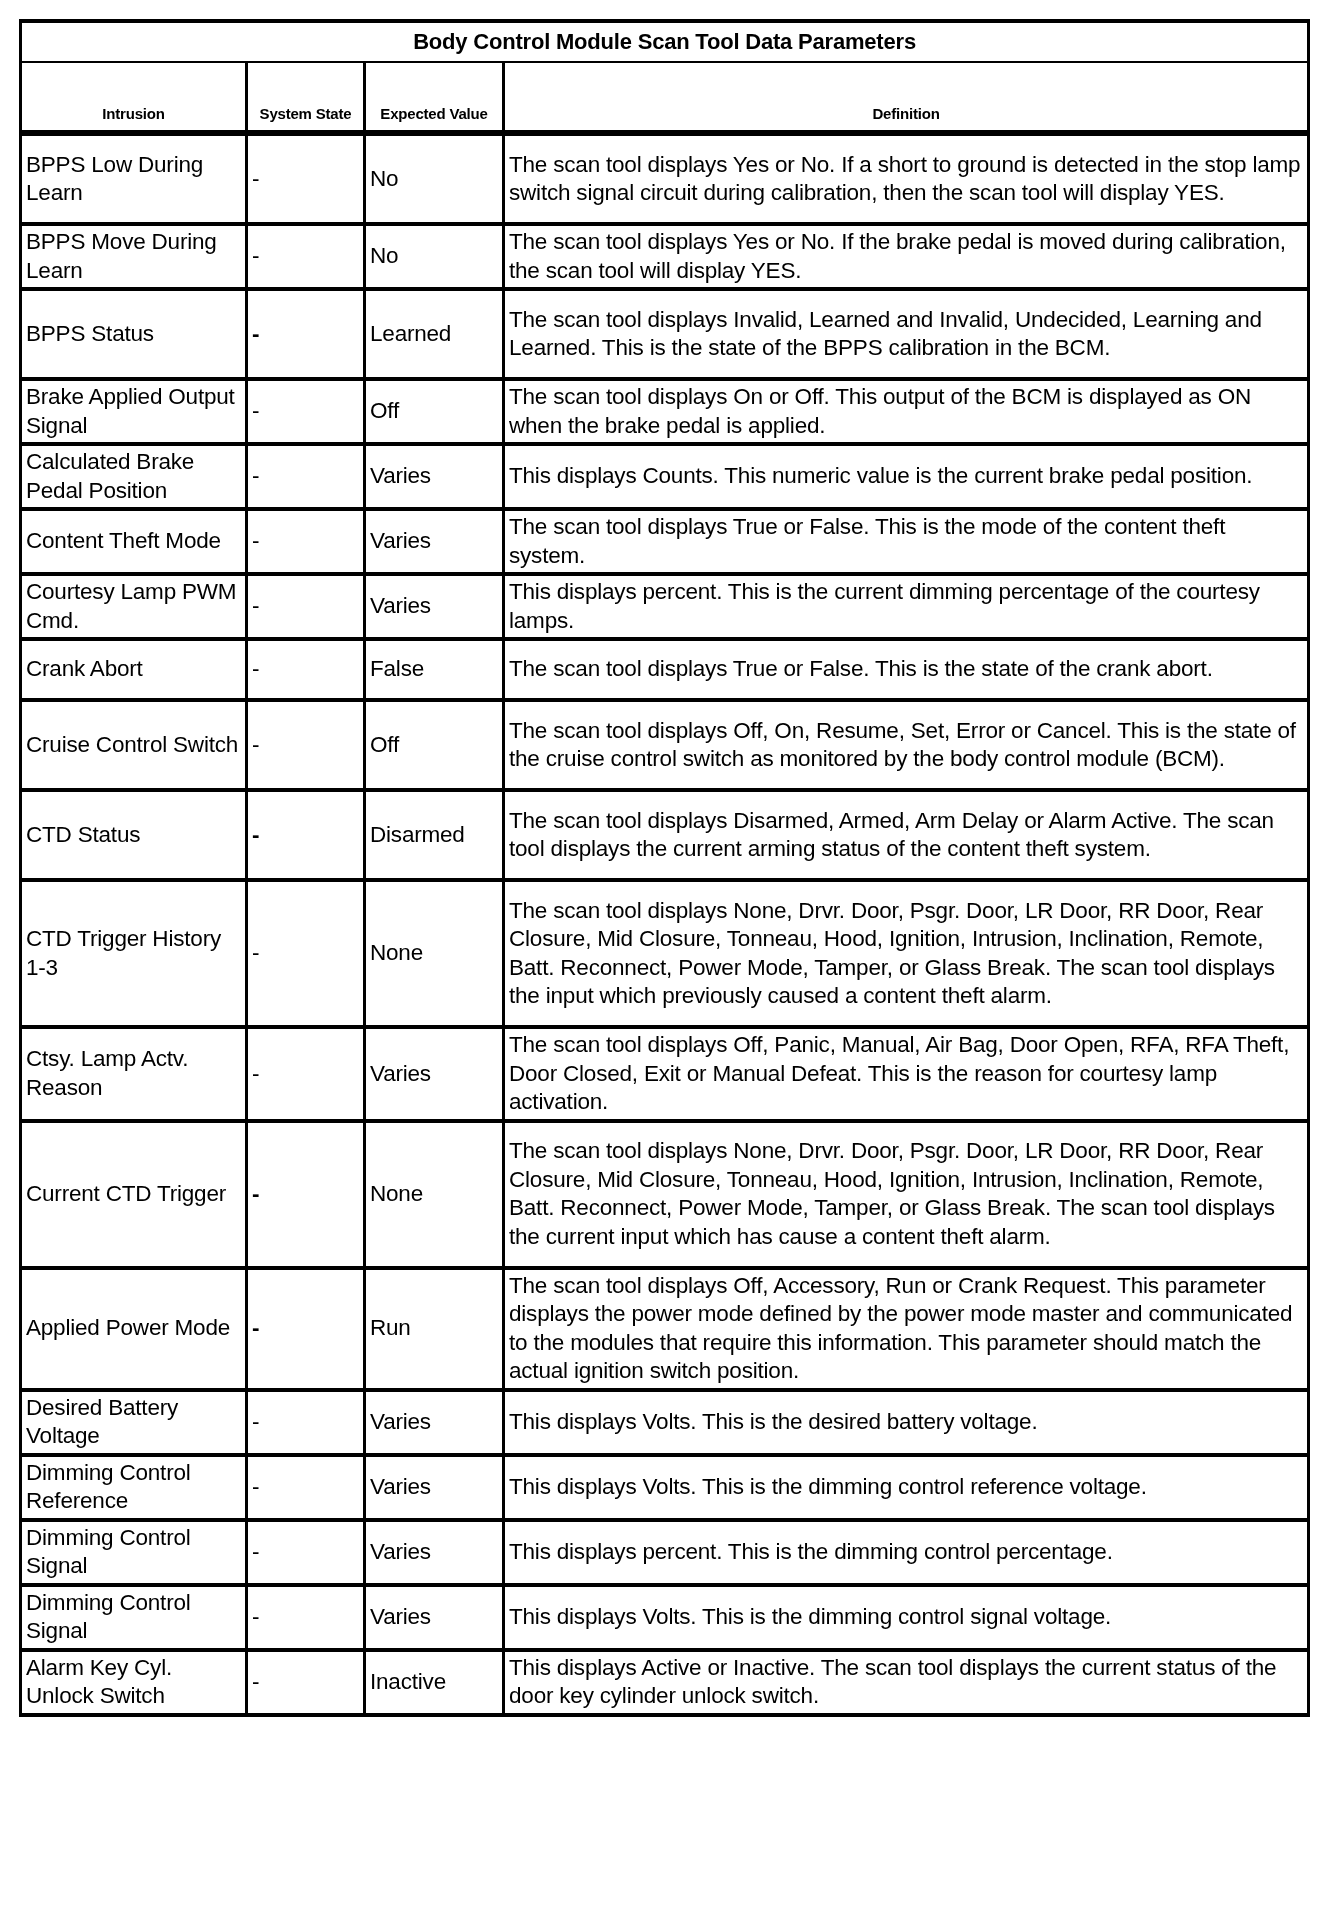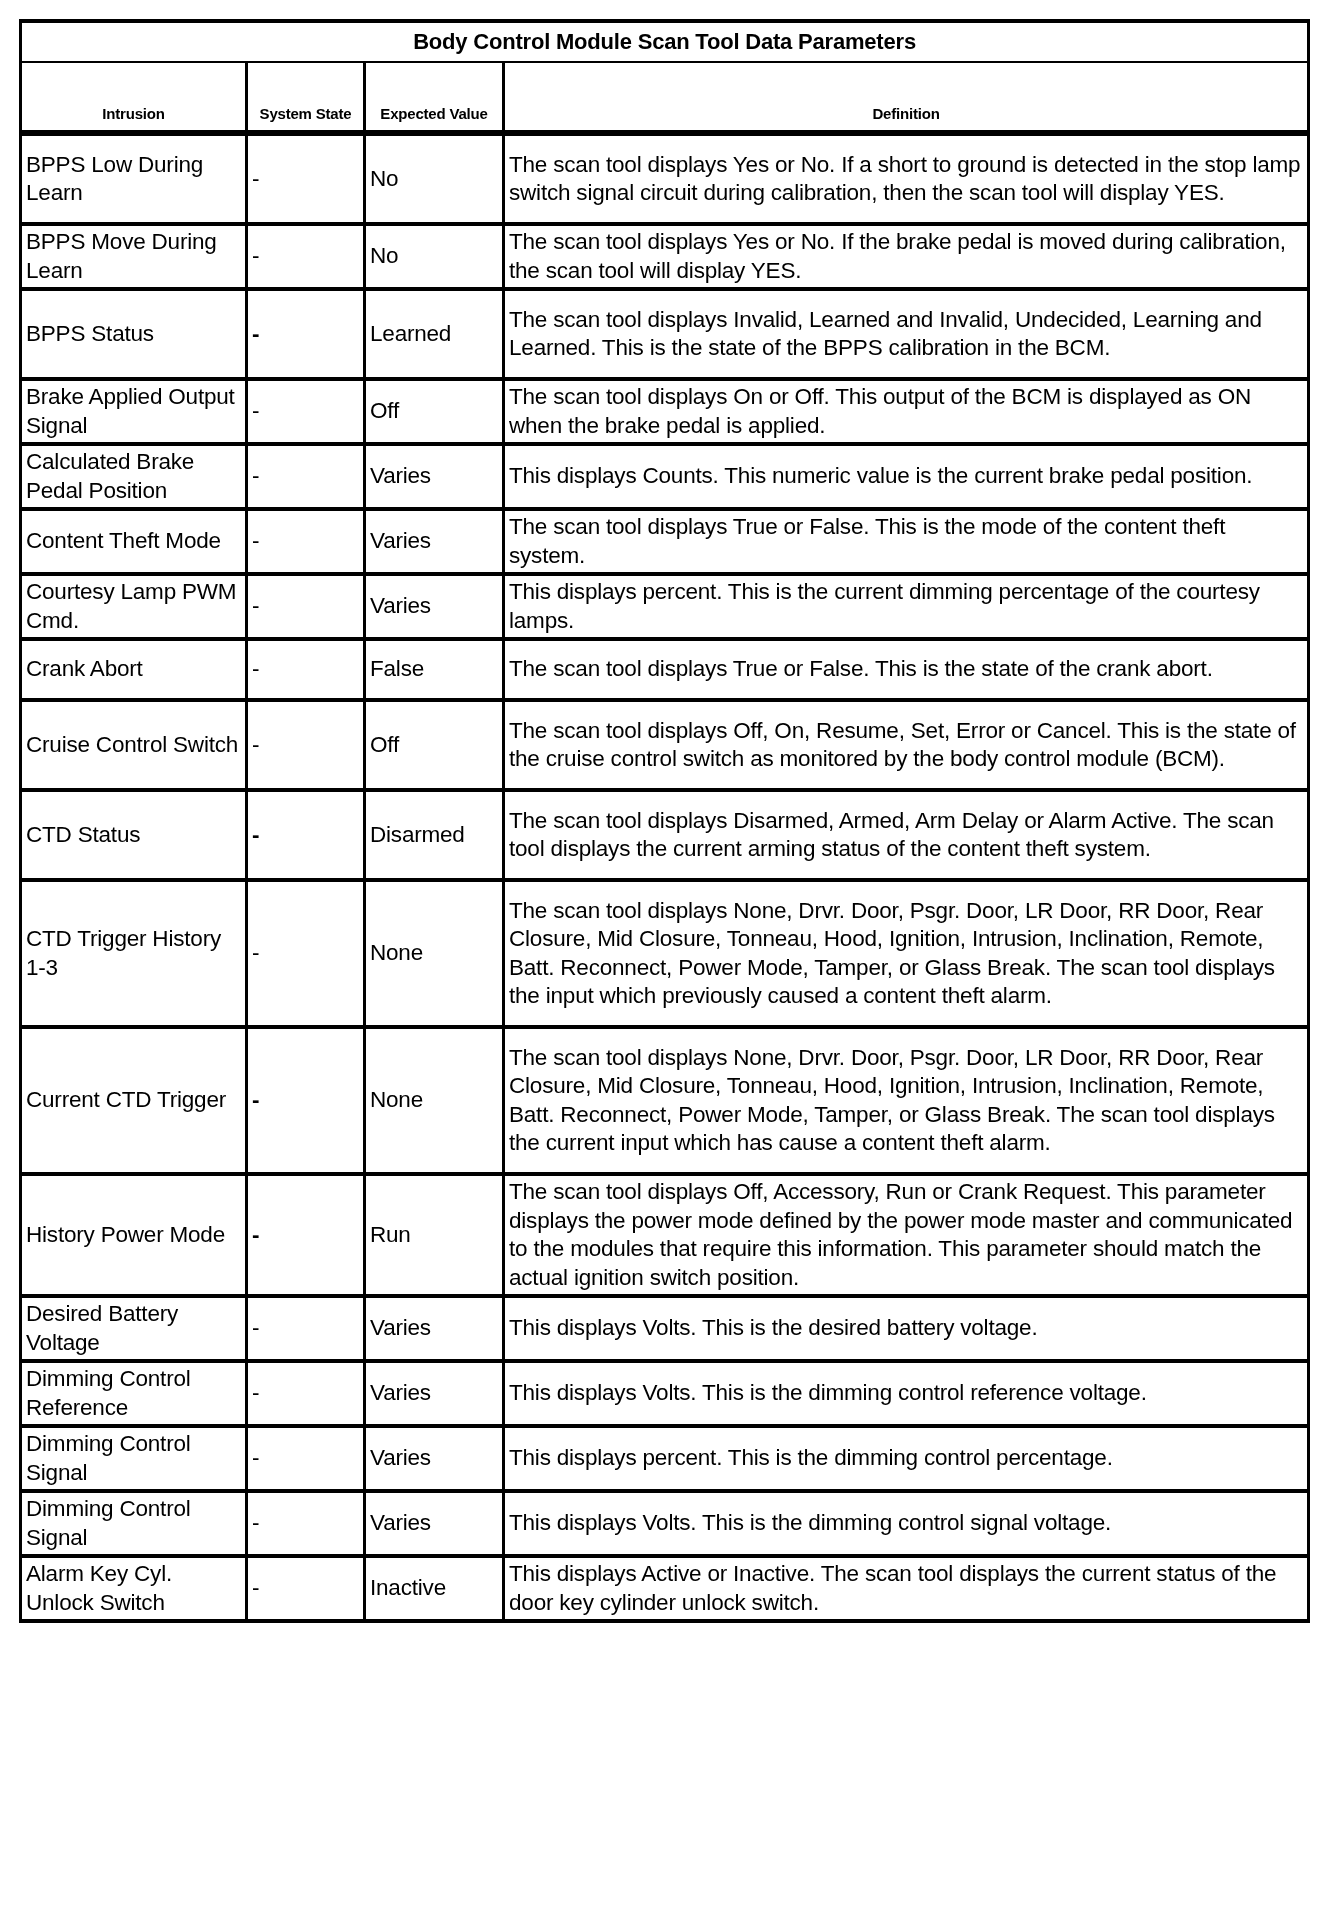--- a/index.html
+++ b/index.html
@@ -136,28 +136,34 @@
       <td class="state-cell bold">-</td>
       <td>Disarmed</td>
       <td>The scan tool displays Disarmed, Armed, Arm Delay or Alarm Active. The scan tool displays the current arming status of the content theft system.</td>
     </tr>
     <tr class="r-5">
       <td>CTD Trigger History 1-3</td>
       <td class="state-cell">-</td>
       <td>None</td>
       <td>The scan tool displays None, Drvr. Door, Psgr. Door, LR Door, RR Door, Rear Closure, Mid Closure, Tonneau, Hood, Ignition, Intrusion, Inclination, Remote, Batt. Reconnect, Power Mode, Tamper, or Glass Break. The scan tool displays the input which previously caused a content theft alarm.</td>
     </tr>
+    <tr class="r-3">
+      <td>Ctsy. Lamp Actv. Reason</td>
+      <td class="state-cell">-</td>
+      <td>Varies</td>
+      <td>The scan tool displays Off, Panic, Manual, Air Bag, Door Open, RFA, RFA Theft, Door Closed, Exit or Manual Defeat. This is the reason for courtesy lamp activation.</td>
+    </tr>
     <tr class="r-5">
       <td>Current CTD Trigger</td>
       <td class="state-cell bold">-</td>
       <td>None</td>
       <td>The scan tool displays None, Drvr. Door, Psgr. Door, LR Door, RR Door, Rear Closure, Mid Closure, Tonneau, Hood, Ignition, Intrusion, Inclination, Remote, Batt. Reconnect, Power Mode, Tamper, or Glass Break. The scan tool displays the current input which has cause a content theft alarm.</td>
     </tr>
     <tr class="r-4">
-      <td>History Power Mode</td>
+      <td>Applied Power Mode</td>
       <td class="state-cell bold">-</td>
       <td>Run</td>
       <td>The scan tool displays Off, Accessory, Run or Crank Request. This parameter displays the power mode defined by the power mode master and communicated to the modules that require this information. This parameter should match the actual ignition switch position.</td>
     </tr>
     <tr class="r-2">
       <td>Desired Battery Voltage</td>
       <td class="state-cell">-</td>
       <td>Varies</td>
       <td>This displays Volts. This is the desired battery voltage.</td>
     </tr>

